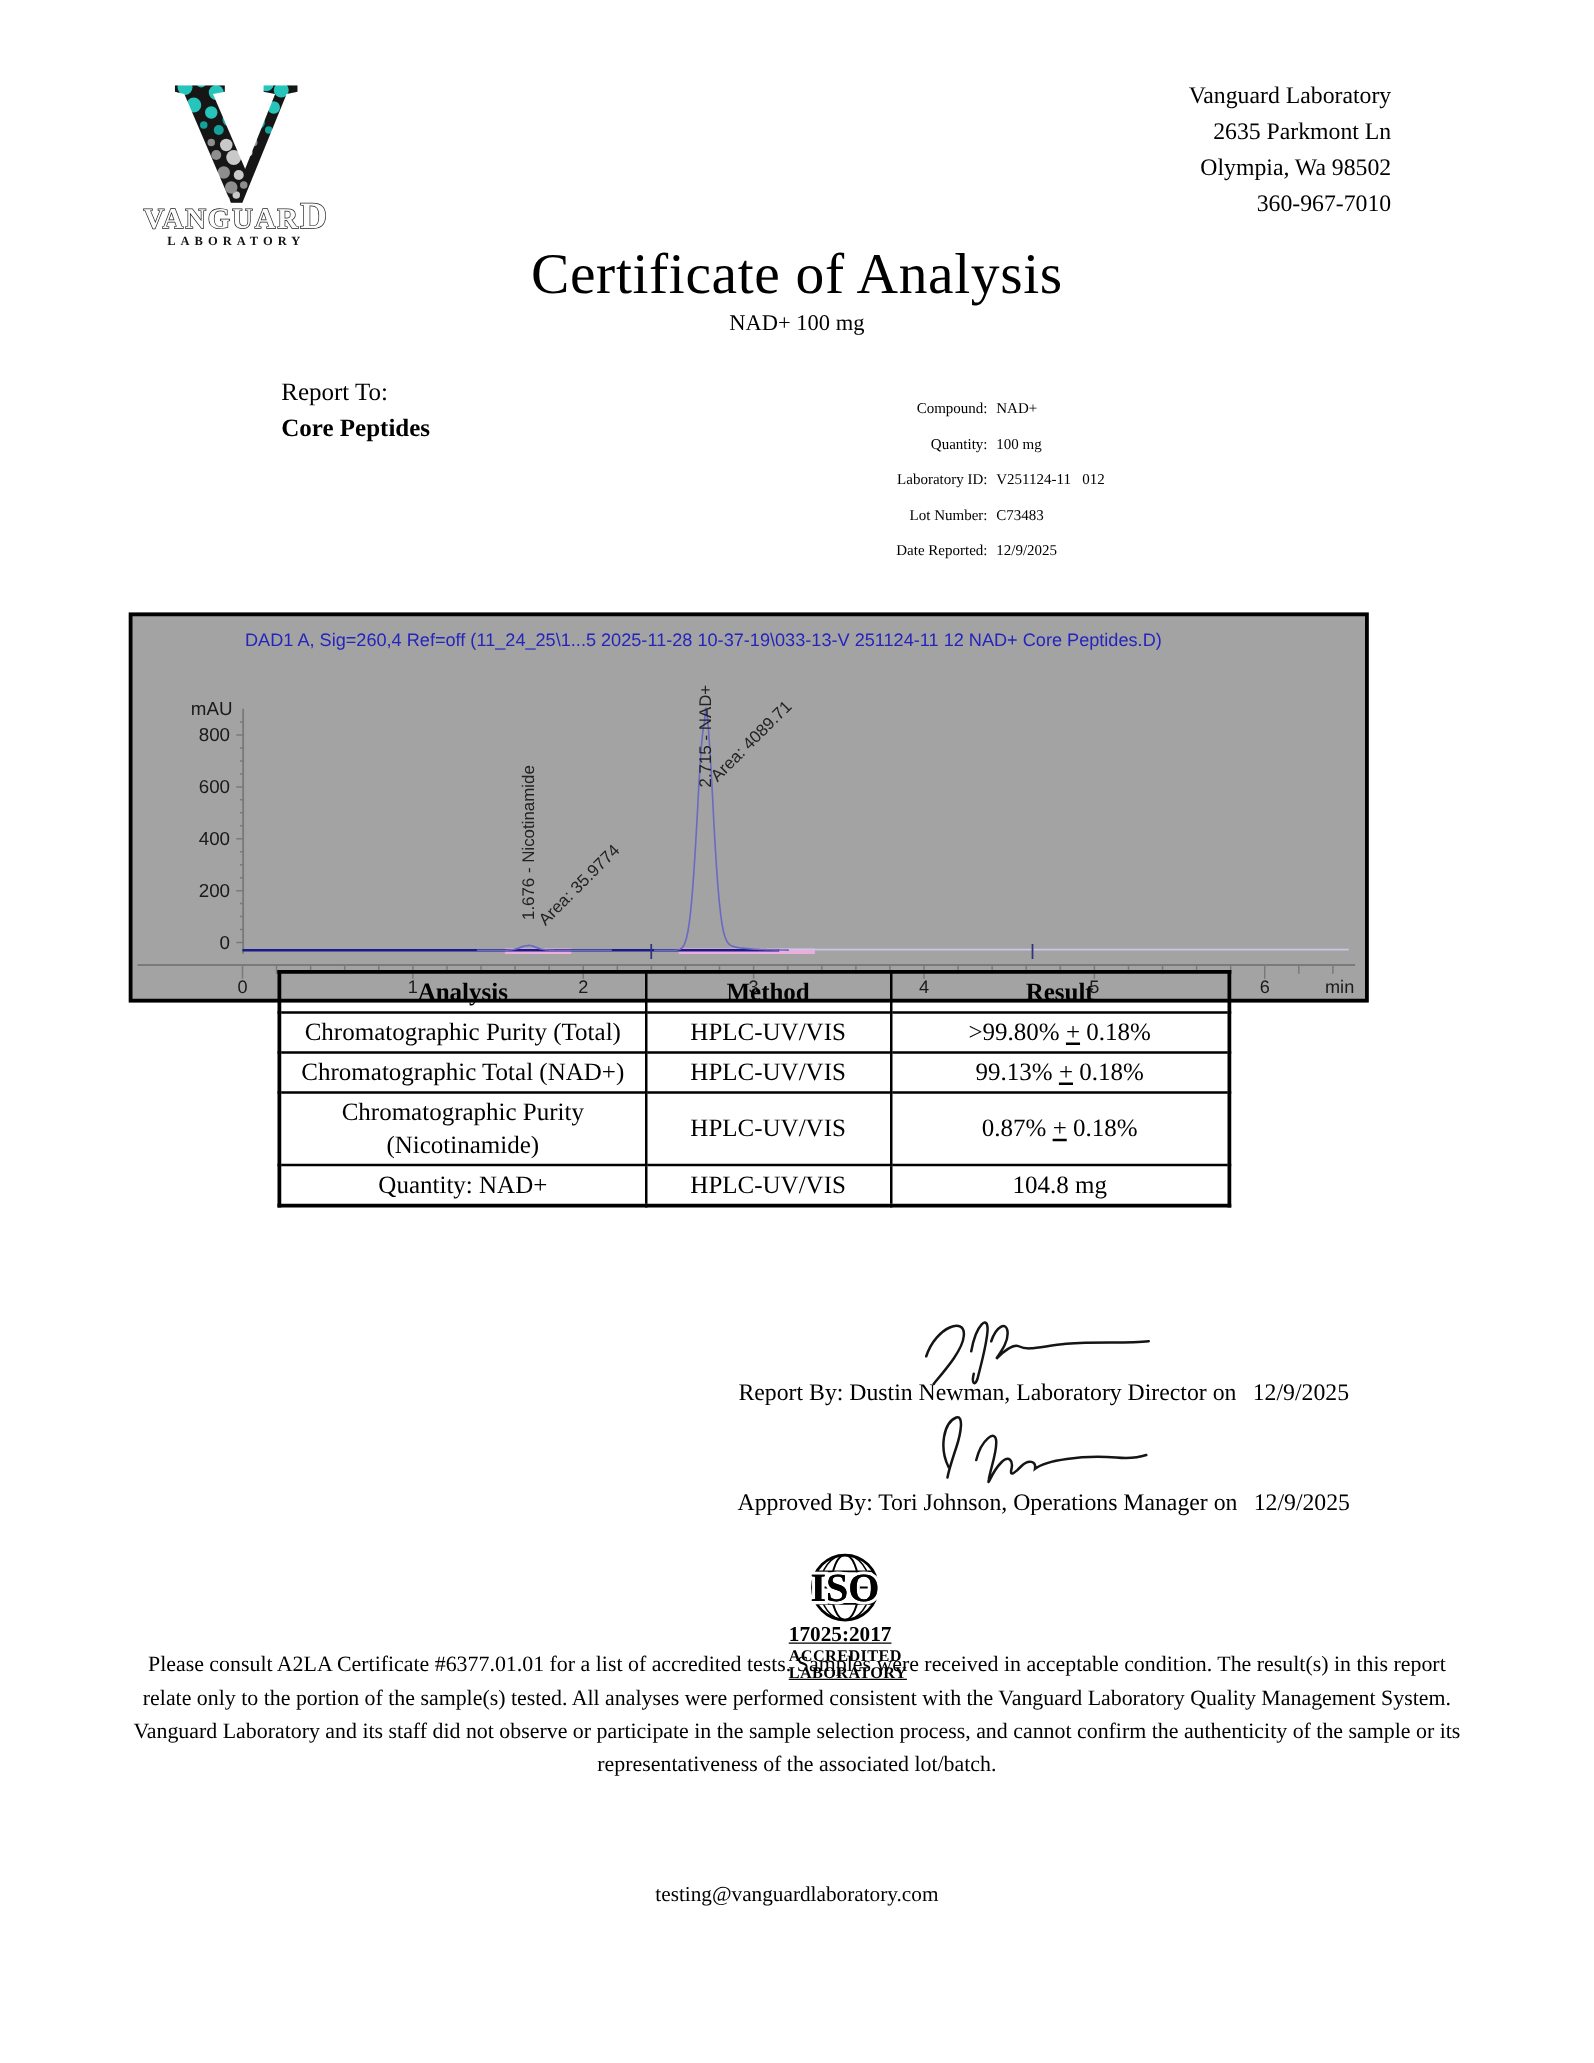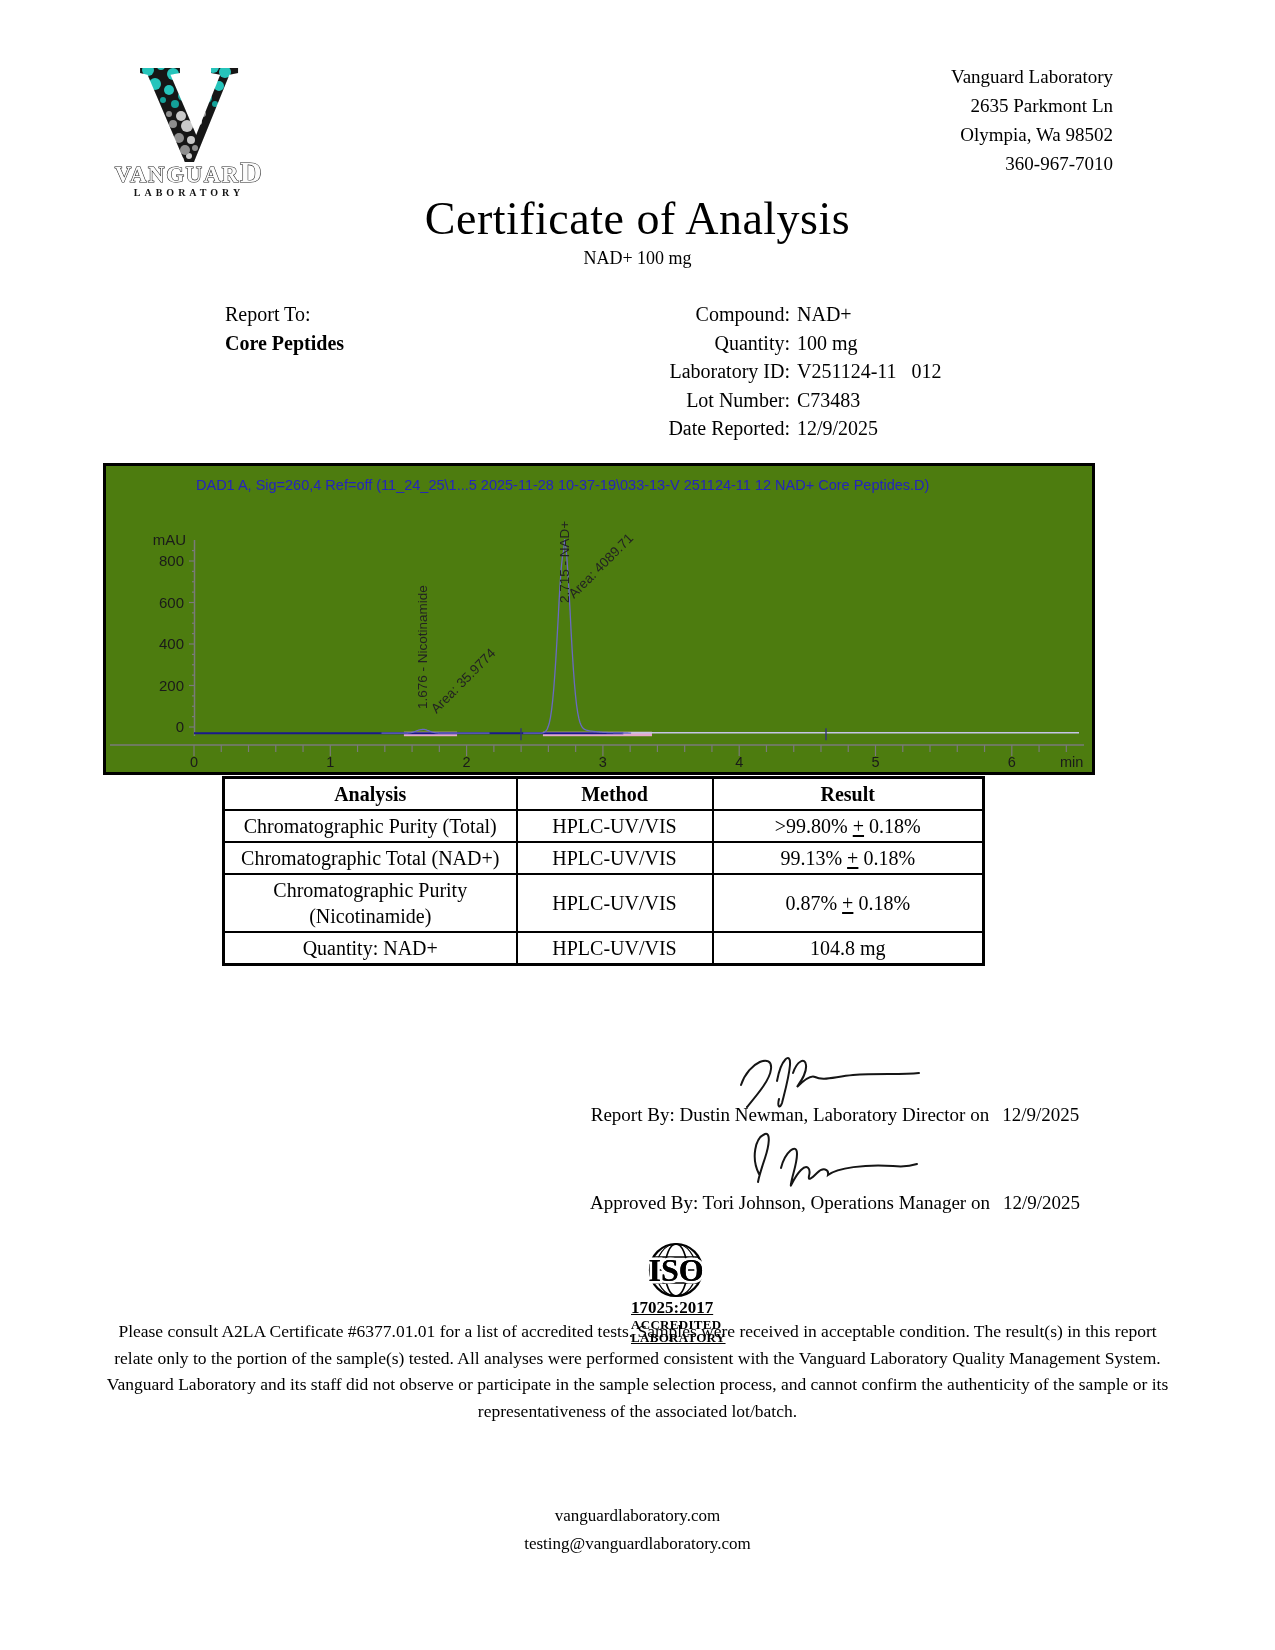--- a/index.html
+++ b/index.html
@@ -11,27 +11,27 @@
   .logo{position:absolute;left:103px;top:52px;width:172px;height:148px;}
   .address{position:absolute;right:162px;top:62px;text-align:right;
     font-size:19px;line-height:29px;}
   
   .title{position:absolute;left:0;top:192px;width:100%;text-align:center;
     font-size:46px;letter-spacing:.5px;}
   .subtitle{position:absolute;left:0;top:248px;width:100%;text-align:center;font-size:18px;}
   
   .report-to{position:absolute;left:225px;top:300px;font-size:20px;line-height:29px;}
   .report-to .name{font-weight:bold;}
-  .info-fields{position:absolute;left:545px;top:300px;width:480px;font-size:20px;}
+  .info-fields{position:absolute;left:545px;top:312px;width:480px;font-size:12px;}
   .info-line{display:flex;line-height:28.5px;}
   .info-label{width:245px;text-align:right;}
   .info-value{padding-left:7px;text-align:right;white-space:pre;}
   
-  .chart-box{position:absolute;left:103px;top:463px;width:992px;height:312px;
-    border:3px solid #000;box-sizing:border-box;background:#4d7c0f;}
+  .chart-box{position:absolute;left:103px;top:490px;width:992px;height:312px;
+    border:3px solid #000;box-sizing:border-box;background:#a3a3a3;}
   .chart-box svg{display:block;}
   
   table.analysis{position:absolute;left:222px;top:776px;border-collapse:collapse;
     font-size:20px;table-layout:fixed;}
   table.analysis th,table.analysis td{border:2px solid #000;text-align:center;
     padding:2px 4px;line-height:26px;}
   table.analysis{border:3px solid #000;}
   table.analysis th{font-weight:bold;}
   col.c1{width:293px;}col.c2{width:196px;}col.c3{width:271px;}
   .pm{text-decoration:underline;text-underline-offset:2px;}
@@ -308,15 +308,14 @@
   </svg>
   <div class="iso-text">
     <div class="iso-cert">17025:2017</div>
     <div class="iso-l1">ACCREDITED</div>
     <div class="iso-l2">LABORATORY</div>
   </div>
 </div>
 
 <div class="disclaimer">Please consult A2LA Certificate #6377.01.01 for a list of accredited tests. Samples were received in acceptable condition. The result(s) in this report relate only to the portion of the sample(s) tested. All analyses were performed consistent with the Vanguard Laboratory Quality Management System. Vanguard Laboratory and its staff did not observe or participate in the sample selection process, and cannot confirm the authenticity of the sample or its representativeness of the associated lot/batch.</div>
 <div class="site-footer">
-  <div>vanguardlaboratory.com</div>
   <div>testing@vanguardlaboratory.com</div>
 </div>
 
 </body></html>

